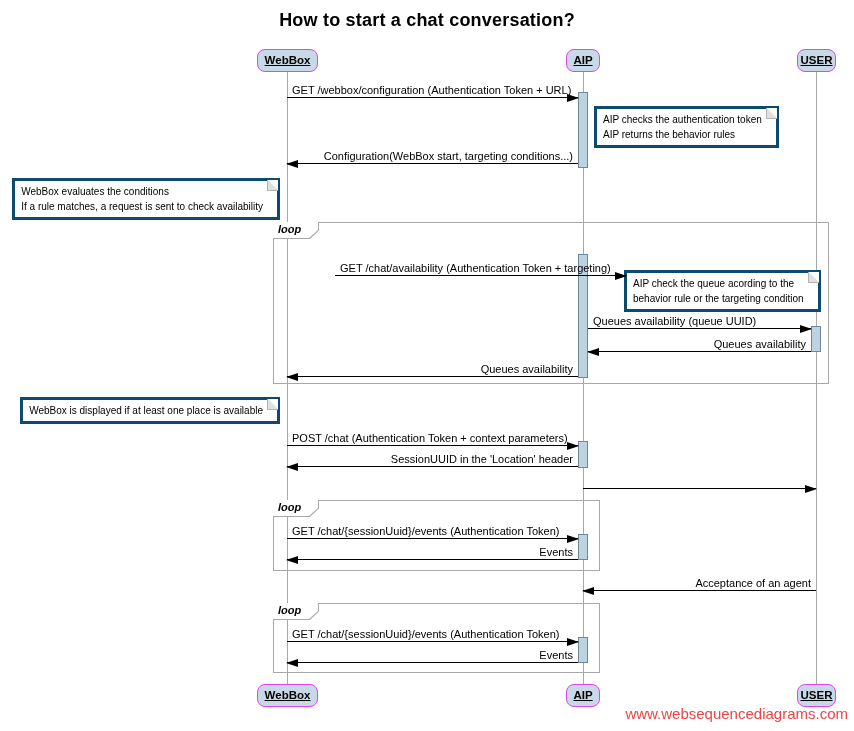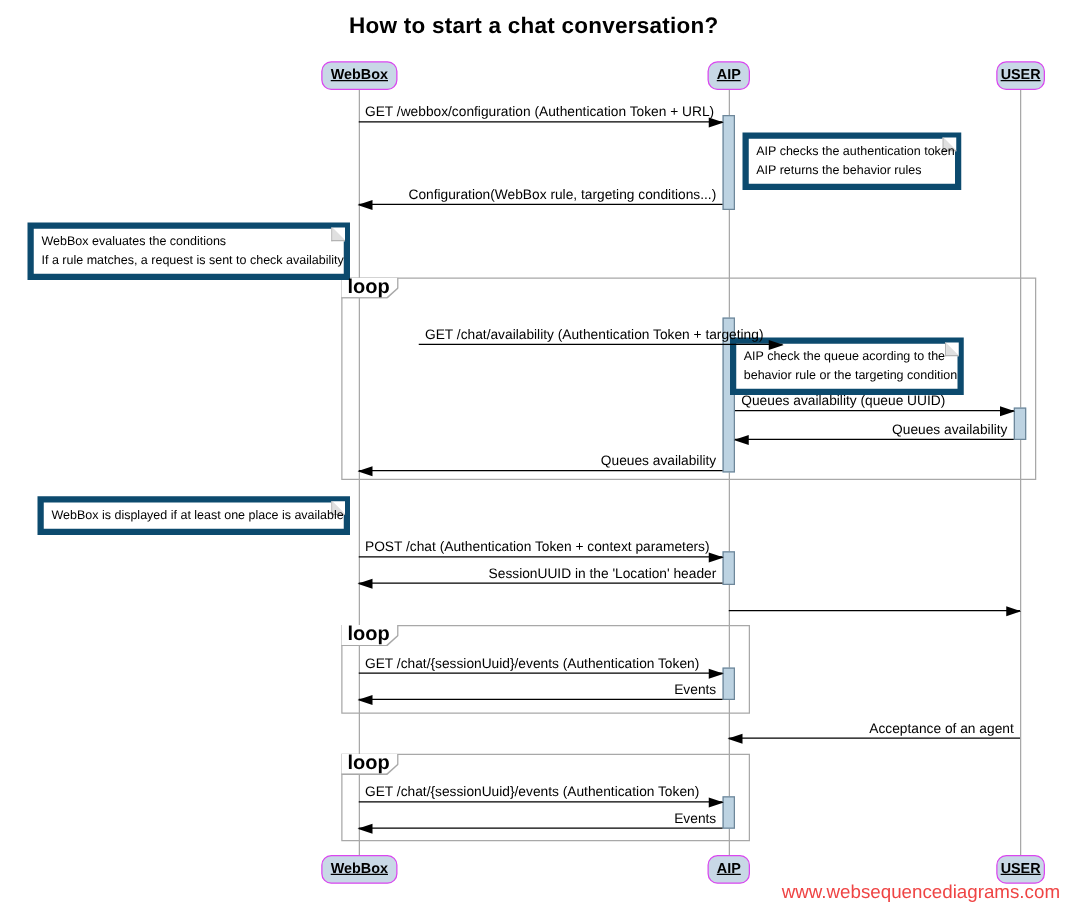--- a/index.html
+++ b/index.html
@@ -21,25 +21,25 @@
   .activation {
     position:absolute; width:10px; background:#bdd3e2; border:1px solid #6e879a;
     box-sizing:border-box;
   }
   .loop-frame { position:absolute; border:1px solid #a8a8a8; box-sizing:border-box; }
   .loop-tab { position:absolute; top:-1px; left:-1px; width:46px; height:17px; }
   .loop-tab::before { content:""; position:absolute; left:0; top:0; right:0; bottom:0;
     background:#a8a8a8; clip-path:polygon(0 0,100% 0,100% 50%,80% 100%,0 100%); }
   .loop-tab::after { content:""; position:absolute; left:0; top:0; right:1px; bottom:1px;
     background:#ffffff; clip-path:polygon(0 0,100% 0,100% 50%,80% 100%,0 100%); }
-  .loop-tab b { position:relative; z-index:1; display:block; font-size:16px;
-    font-weight:bold; padding-left:5px; line-height:15px; }
+  .loop-tab b { position:relative; z-index:1; display:block; font-size:11px;
+    font-weight:bold; padding-left:5px; line-height:15px;font-style:italic; }
   .note {
-    position:absolute; background:#fff; border:5px solid #0c4a6e;
-    font-size:10px; line-height:15px; padding:3px 0 3px 6px; white-space:nowrap;
+    position:absolute; background:#fff; border:3px solid #0c4a6e;
+    font-size:10px; line-height:15px; padding:3px 14px 3px 6px; white-space:nowrap;
   }
   .note::before { content:""; position:absolute; top:-1px; right:-1px; width:11px; height:11px;
     background:#fff; border-left:1px solid #b3b3b3; border-bottom:1px solid #b3b3b3;
     box-sizing:border-box; }
   .note::after { content:""; position:absolute; top:-1px; right:-1px; width:10px; height:10px;
     background:#e0e0e0; clip-path:polygon(0 0,100% 100%,0 100%); }
   .note span { display:block; position:relative; z-index:1; }
   .msg { position:absolute; height:16px; }
   .msg .line { position:absolute; left:0; right:0; bottom:0; height:1.5px; background:#000; }
   .msg .head-r { position:absolute; right:-1px; bottom:-3.5px; width:0; height:0;
@@ -92,35 +92,35 @@
   <div class="activation" style="left:578px; top:637px; height:26px;"></div>
 
   <div class="note" style="left:594px; top:106px;">
     <span>AIP checks the authentication token</span>
     <span>AIP returns the behavior rules</span>
   </div>
   <div class="note" style="right:574px; top:178px;">
     <span>WebBox evaluates the conditions</span>
     <span>If a rule matches, a request is sent to check availability</span>
   </div>
-  <div class="note" style="left:584px; top:270px;">
+  <div class="note" style="left:624px; top:270px;">
     <span>AIP check the queue acording to the</span>
     <span>behavior rule or the targeting condition</span>
   </div>
   <div class="note" style="right:574px; top:397px;">
     <span>WebBox is displayed if at least one place is available</span>
   </div>
 
   <div class="msg right" style="left:287px; top:82px; width:291px;">
     <div class="lbl">GET /webbox/configuration (Authentication Token + URL)</div>
     <div class="line"></div>
     <div class="head-r"></div>
   </div>
   <div class="msg left" style="left:287px; top:148px; width:291px;">
-    <div class="lbl">Configuration(WebBox rule, targeting conditions...)</div>
+    <div class="lbl">Configuration(WebBox start, targeting conditions...)</div>
     <div class="line"></div>
     <div class="head-l"></div>
   </div>
   <div class="msg right" style="left:287px; top:260px; width:291px;margin-left:48px;">
     <div class="lbl">GET /chat/availability (Authentication Token + targeting)</div>
     <div class="line"></div>
     <div class="head-r"></div>
   </div>
   <div class="msg right" style="left:588px; top:313px; width:223px;">
     <div class="lbl">Queues availability (queue UUID)</div>

